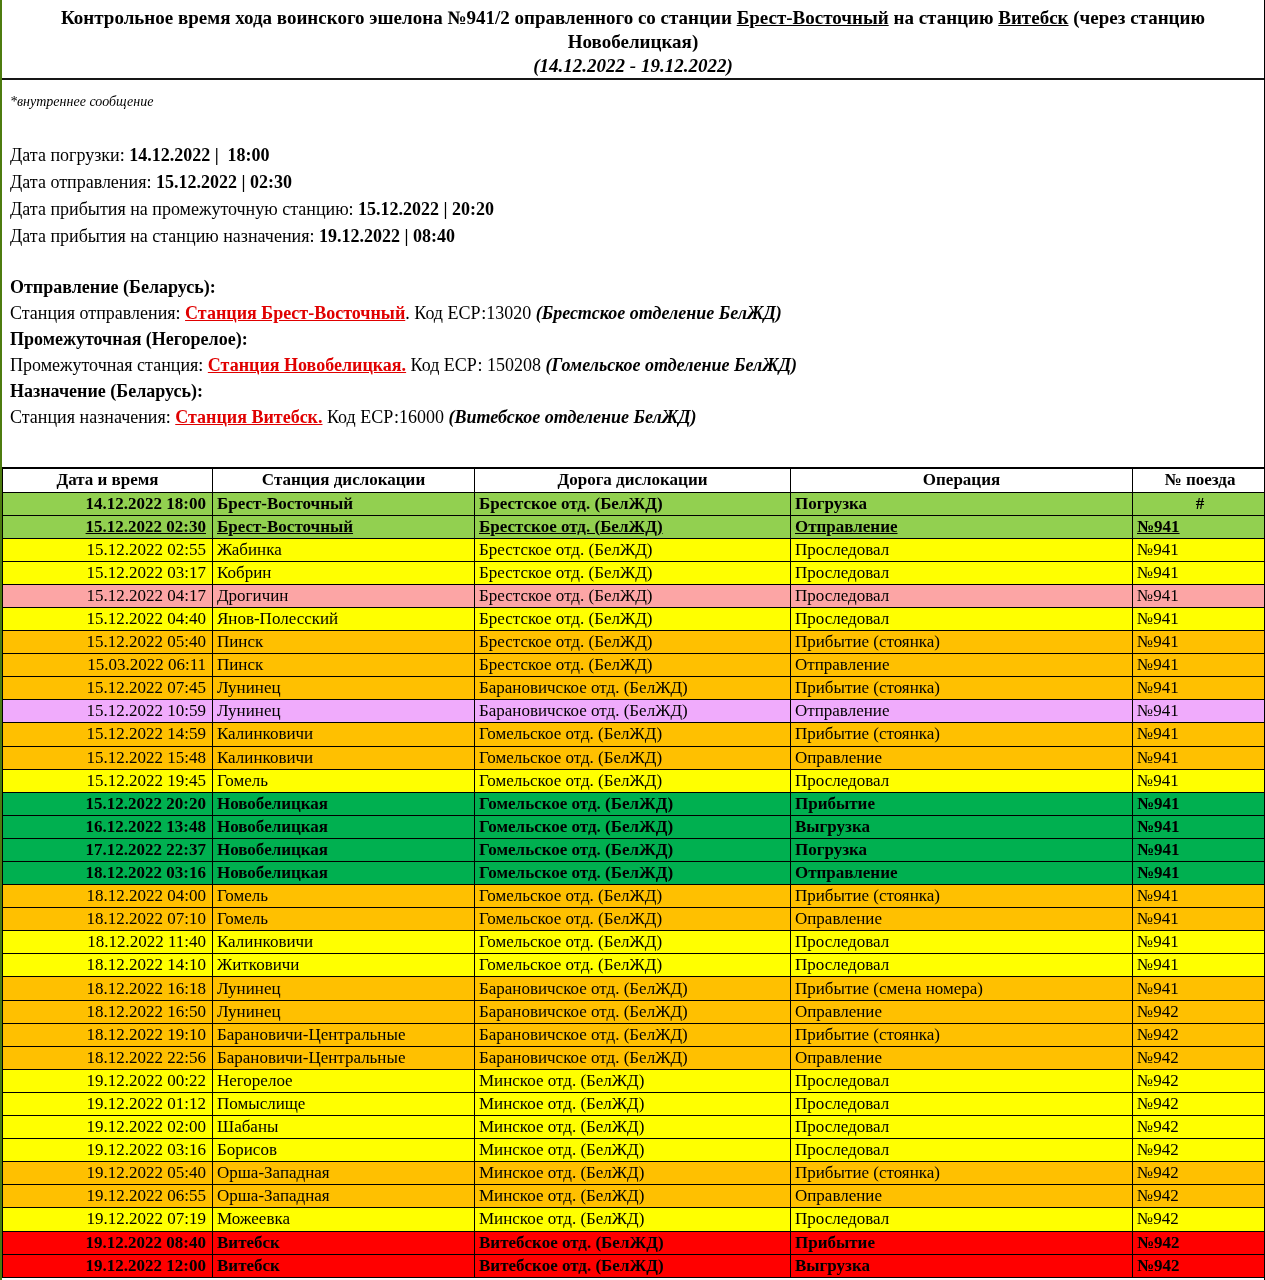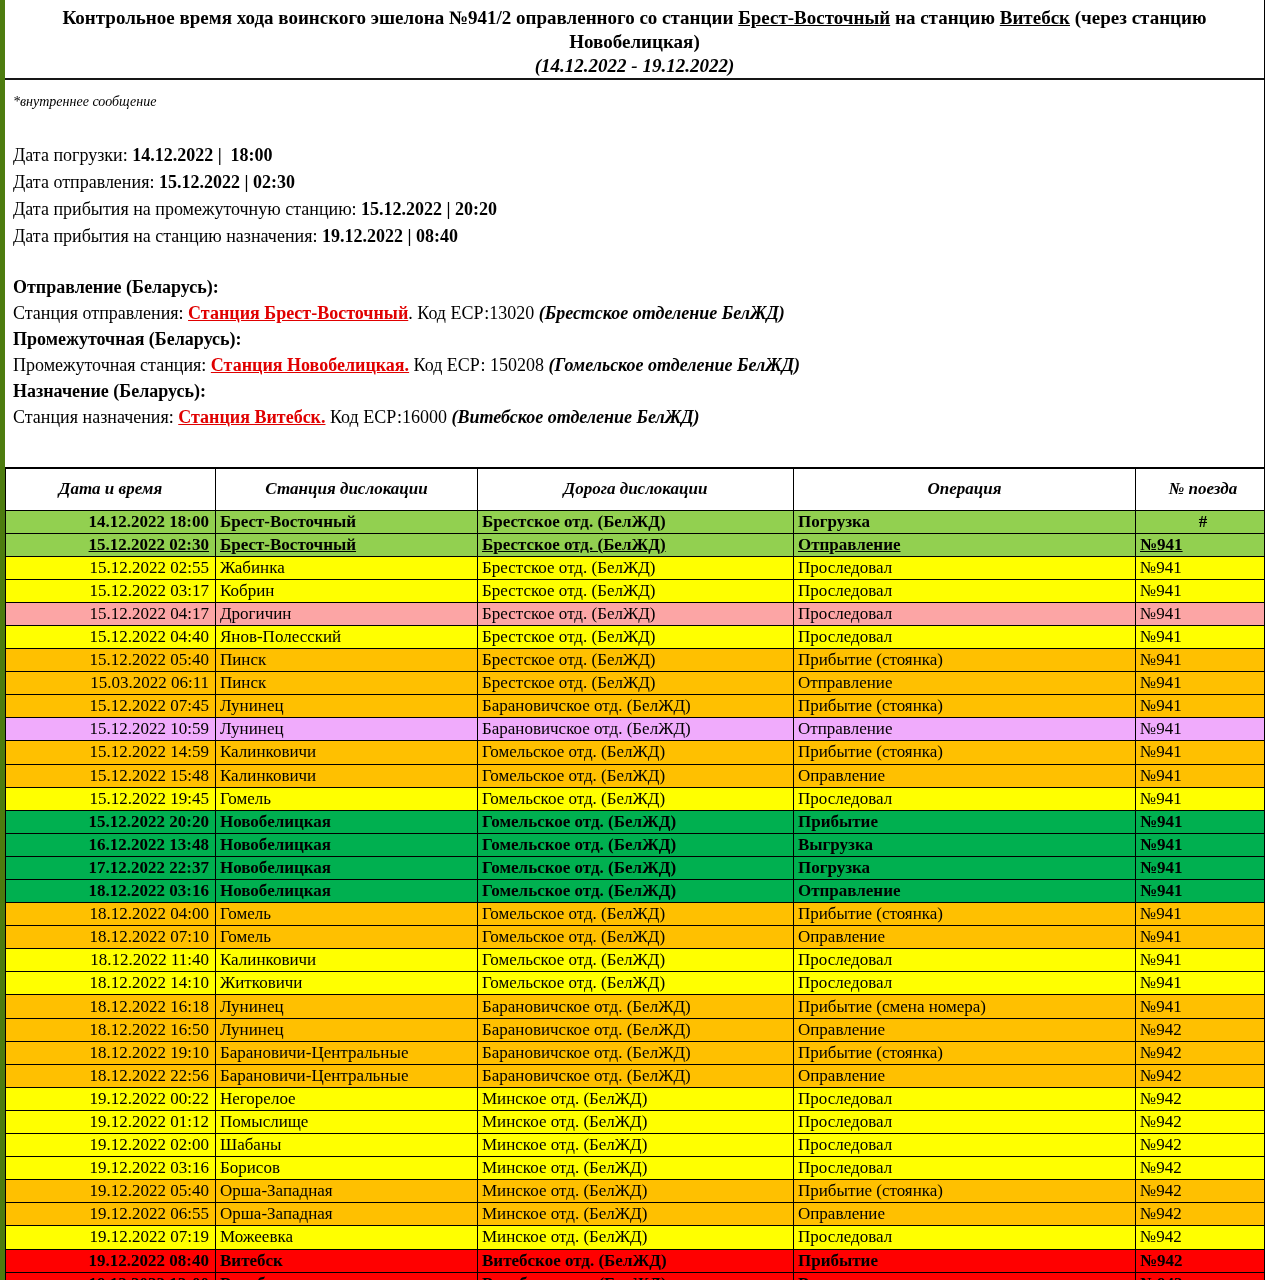--- a/index.html
+++ b/index.html
@@ -1,19 +1,19 @@
 <!DOCTYPE html>
 <html lang="ru"><head>
 <meta charset="utf-8">
 <style>
   * { margin:0; padding:0; box-sizing:border-box; }
   html,body { background:#fff; }
   .page {
     width:1265px; height:1280px; overflow:hidden;
-    border-left:5px solid #4d7c0f; border-right:1px solid #000;
+    border-left:2px solid #4d7c0f; border-right:1px solid #000;
     font-family:"Liberation Serif","DejaVu Serif",serif; color:#000;
     position:relative; background:#fff;
   }
   .title-block {
     height:80px; border-bottom:2px solid #161616;
     text-align:center; font-weight:bold; font-size:19px; line-height:24px;
     padding:6px 10px 0 10px;
   }
   .title-dates { font-style:italic; }
   .u { text-decoration:underline; }
@@ -23,21 +23,21 @@
   .sched .line { line-height:27px; }
   .line span { white-space:pre-wrap; }
   .val { font-weight:bold; }
   .sections { margin-top:24px; }
   .sections .line { line-height:26px; }
   .sec-head { font-weight:bold; }
   .red-station { color:#e00000; font-weight:bold; text-decoration:underline; }
   .division { font-weight:bold; font-style:italic; }
   table { width:1265px; border-collapse:collapse; table-layout:fixed; font-size:17px; }
   th, td { border:1px solid #000; overflow:hidden; white-space:nowrap; }
-  th { height:42px; text-align:center; font-weight:bold; border-top-width:2px;font-style:italic; }
+  th { height:24px; text-align:center; font-weight:bold; border-top-width:2px; }
   td { height:23.1px; padding:0 4px; text-align:left; line-height:22px; }
   td.c-dt { text-align:right; padding-right:6px; }
   tr.bold td { font-weight:bold; }
 </style>
 </head>
 <body>
 
 <div class="page">
 
   <div class="title-block">
@@ -51,21 +51,21 @@
     <div class="sched">
       <div class="line"><span>Дата погрузки: </span><span class="val">14.12.2022 |  18:00</span></div>
       <div class="line"><span>Дата отправления: </span><span class="val">15.12.2022 | 02:30</span></div>
       <div class="line"><span>Дата прибытия на промежуточную станцию: </span><span class="val">15.12.2022 | 20:20</span></div>
       <div class="line"><span>Дата прибытия на станцию назначения: </span><span class="val">19.12.2022 | 08:40</span></div>
     </div>
 
     <div class="sections">
       <div class="line sec-head">Отправление (Беларусь):</div>
       <div class="line"><span>Станция отправления: </span><span class="red-station">Станция Брест-Восточный</span><span>. </span><span>Код ЕСР:13020 </span><span class="division">(Брестское отделение БелЖД)</span></div>
-      <div class="line sec-head">Промежуточная (Беларусь):</div>
+      <div class="line sec-head">Промежуточная (Негорелое):</div>
       <div class="line"><span>Промежуточная станция: </span><span class="red-station">Станция Новобелицкая.</span><span> </span><span>Код ЕСР: 150208 </span><span class="division">(Гомельское отделение БелЖД)</span></div>
       <div class="line sec-head">Назначение (Беларусь):</div>
       <div class="line"><span>Станция назначения: </span><span class="red-station">Станция Витебск.</span><span> </span><span>Код ЕСР:16000 </span><span class="division">(Витебское отделение БелЖД)</span></div>
     </div>
   </div>
 
   <table>
     <colgroup>
       <col style="width:210px">
         <col style="width:262px">

